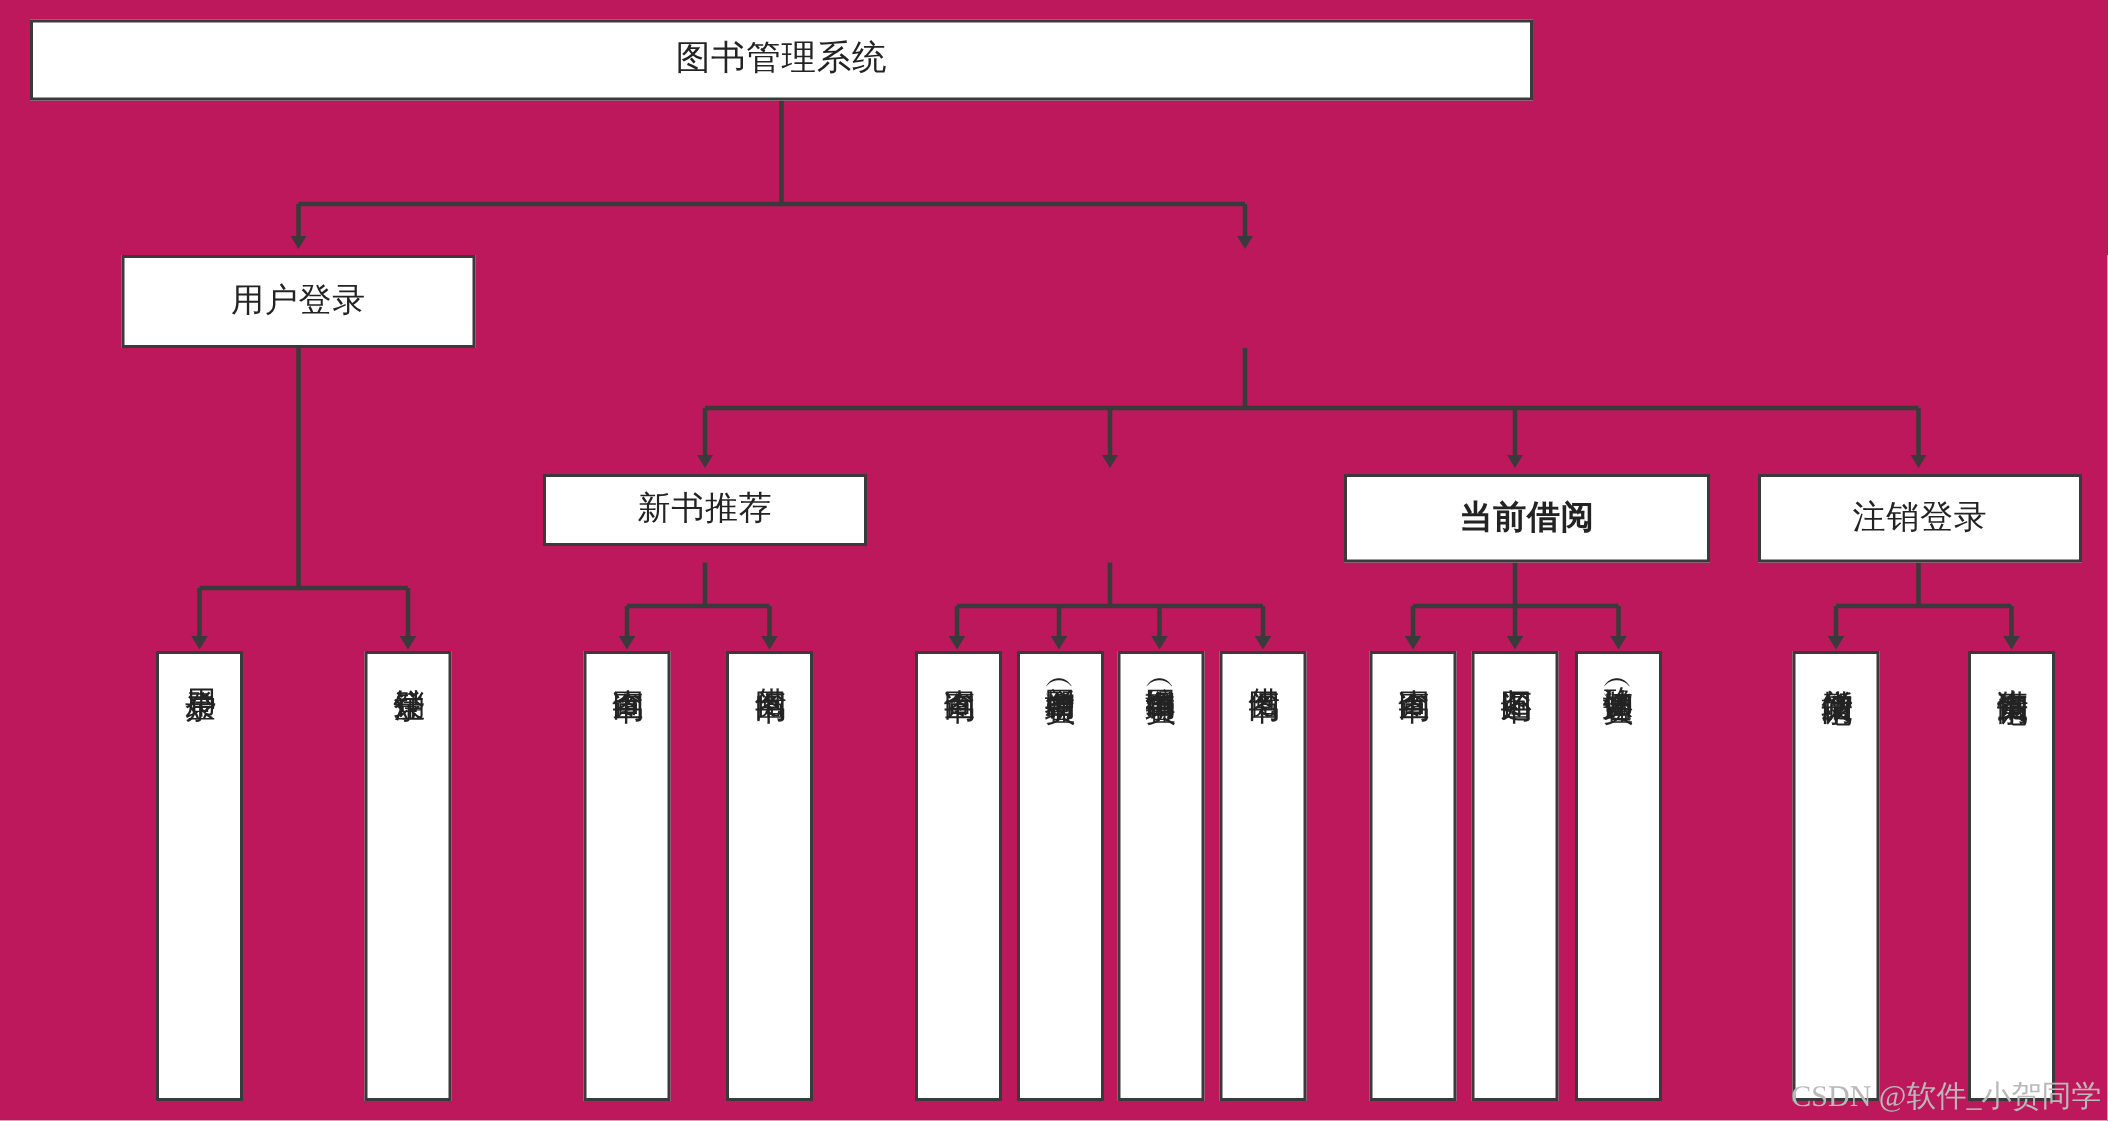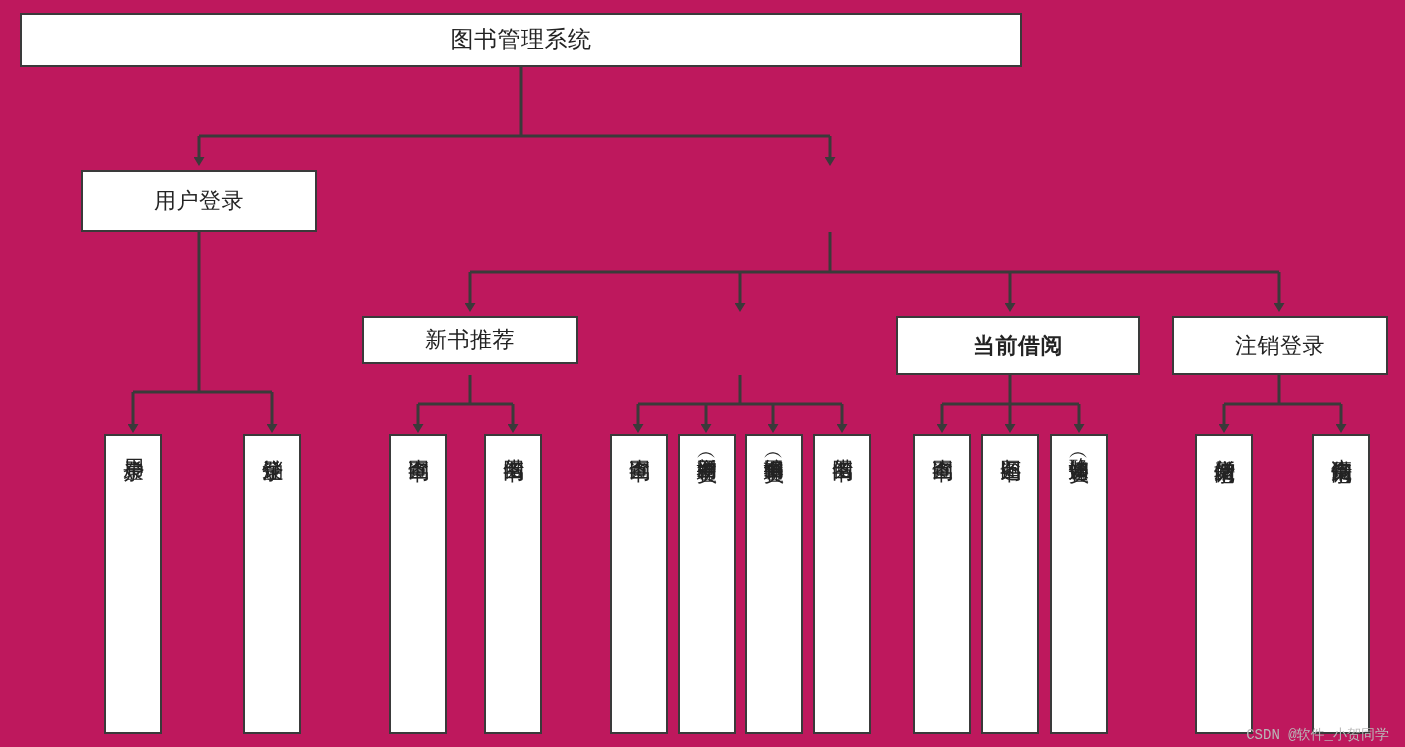--- a/index.html
+++ b/index.html
@@ -63,26 +63,26 @@
     line-height: 1.12;
     letter-spacing: 1px;
     max-height: 292px;
   }
   .node.vert.tall .label {
     max-height: 296px;
     font-size: 20px;
   }
   .watermark {
     position: absolute;
-    right: 16px;
+    right: 4px;
     bottom: 3px;
-    font-size: 14px;
+    font-size: 20px;
     color: #b9b9b9;
     white-space: nowrap;
-    font-family: Liberation Mono, monospace;
+    font-family: Liberation Serif, serif;
   }
 </style>
 </head>
 <body>
 
 <div id="canvas">
 
   <svg id="edges" viewBox="0 0 1405 747" xmlns="http://www.w3.org/2000/svg">
     <defs>
       <marker id="arrow" markerWidth="9" markerHeight="11" refX="1" refY="5.5" orient="auto" markerUnits="userSpaceOnUse">

